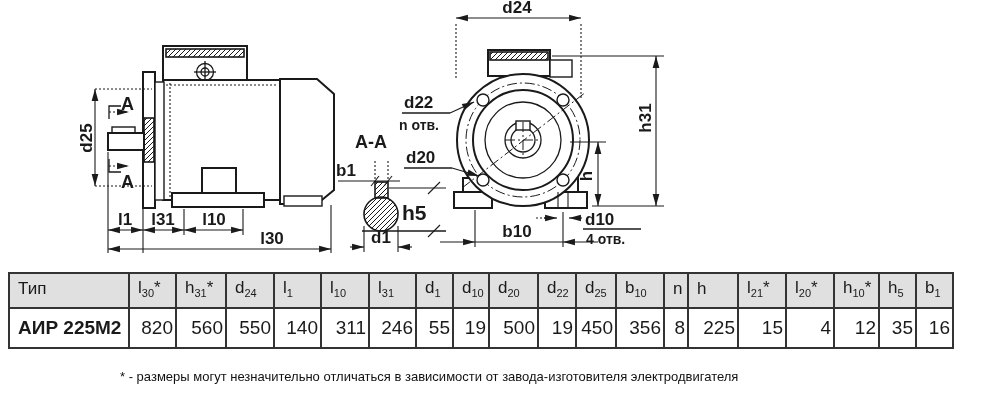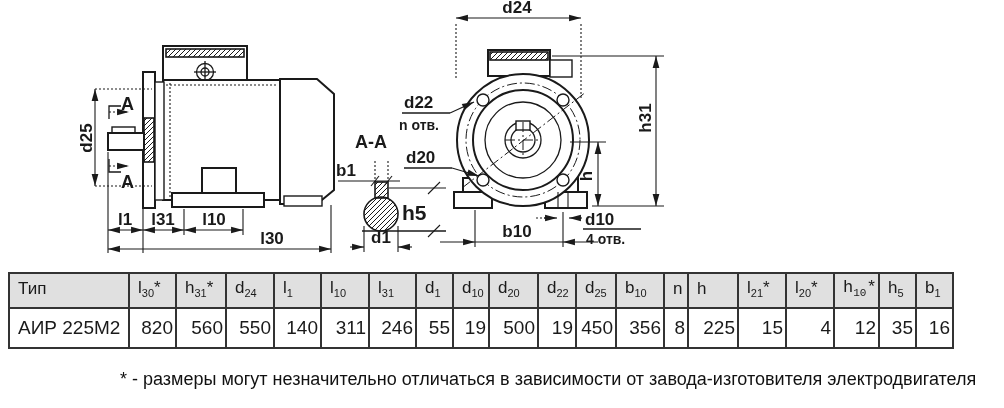--- a/index.html
+++ b/index.html
@@ -30,23 +30,23 @@
     margin:2px 0 0 8px; width:944px;
     font-family:"Liberation Sans", sans-serif;
   }
   table.dims th, table.dims td { border:2px solid var(--tbl-border); overflow:hidden; white-space:nowrap; }
   table.dims th {
     background:var(--header-bg); font-weight:normal; font-size:17px;
     text-align:left; padding:4px 2px 8px 8px; height:33px;
   }
   table.dims th sub { font-size:11px;text-align:right; }
   table.dims td { font-size:19px; text-align:right; height:40px; padding:2px; }
-  table.dims td.first { text-align:left; padding-left:8px; }
+  table.dims td.first { text-align:left; padding-left:8px;font-weight:bold; }
   .footnote {
-    margin:20px 0 0 120px; font-size:18px; color:#111;
+    margin:20px 0 0 120px; font-size:13px; color:#111;
     font-family:"Liberation Sans", sans-serif;
   }
 </style>
 </head>
 <body>
 
 <svg id="drawing" viewBox="0 0 1004 270" width="1004" height="270" xmlns="http://www.w3.org/2000/svg">
   <defs>
     <marker id="arr" viewBox="0 0 12 8" refX="11.5" refY="4" markerWidth="13" markerHeight="9" orient="auto-start-reverse" markerUnits="userSpaceOnUse">
       <path d="M0.5,0.9 L11.5,4 L0.5,7.1 Z" class="mk"></path>
@@ -220,21 +220,21 @@
         <th style="width: 37px;">d<sub>1</sub></th>
         <th style="width: 36px;">d<sub>10</sub></th>
         <th style="width: 49px;">d<sub>20</sub></th>
         <th style="width: 38px;">d<sub>22</sub></th>
         <th style="width: 40px;">d<sub>25</sub></th>
         <th style="width: 48px;">b<sub>10</sub></th>
         <th style="width: 24px;">n</th>
         <th style="width: 50px;">h</th>
         <th style="width: 48px;">l<sub>21</sub>*</th>
         <th style="width: 48px;">l<sub>20</sub>*</th>
-        <th style="width: 45px; font-family: Liberation Mono, monospace;">h<sub>10</sub>*</th>
+        <th style="width: 45px;">h<sub>10</sub>*</th>
         <th style="width: 37px;">h<sub>5</sub></th>
         <th style="width: 37px;">b<sub>1</sub></th>
       </tr>
   </thead>
   <tbody>
     <tr id="data-row">
         <td class="first">АИР 225М2</td>
         <td>820</td>
         <td>560</td>
         <td>550</td>

